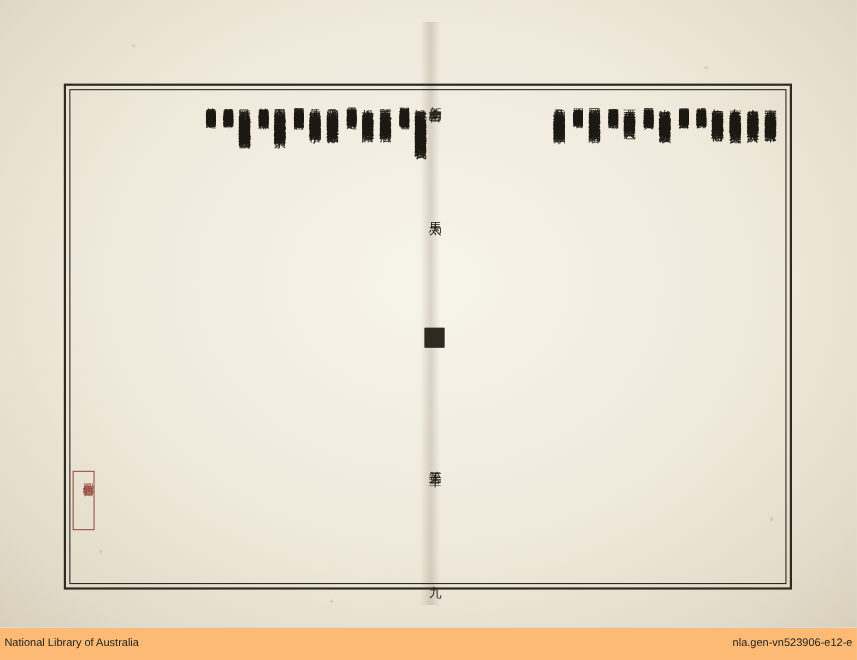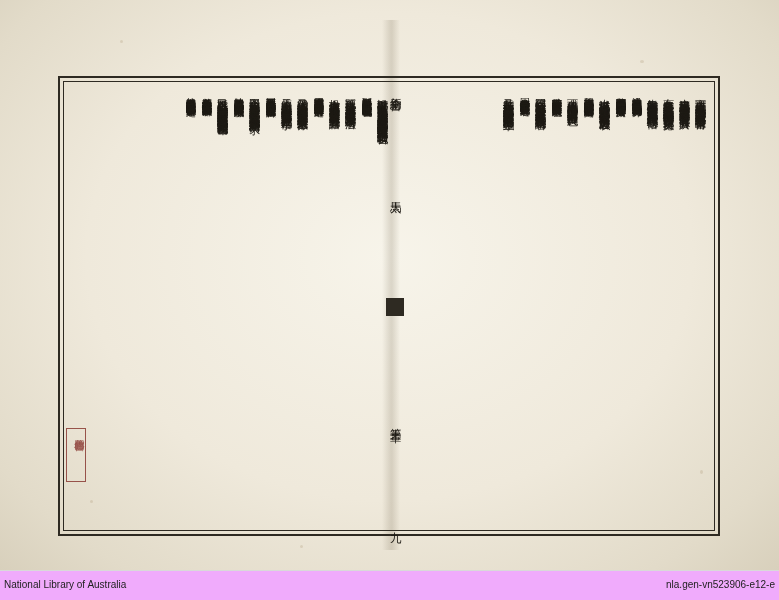--- a/index.html
+++ b/index.html
@@ -141,21 +141,21 @@
     box-sizing: border-box;
     opacity: 0.85;
   }
   
   #footer {
     position: absolute;
     left: 0;
     top: 570px;
     width: 779px;
     height: 30px;
-    background: #f0abfc;
+    background: #fdba74;
     border-top: 1px solid #d9d9d9;
     box-sizing: border-box;
   }
   #footer .f-left {
     position: absolute;
     left: 4px;
     top: 8px;
     font-size: 10px;
     color: #222222;
     font-family: "Liberation Sans", sans-serif;

